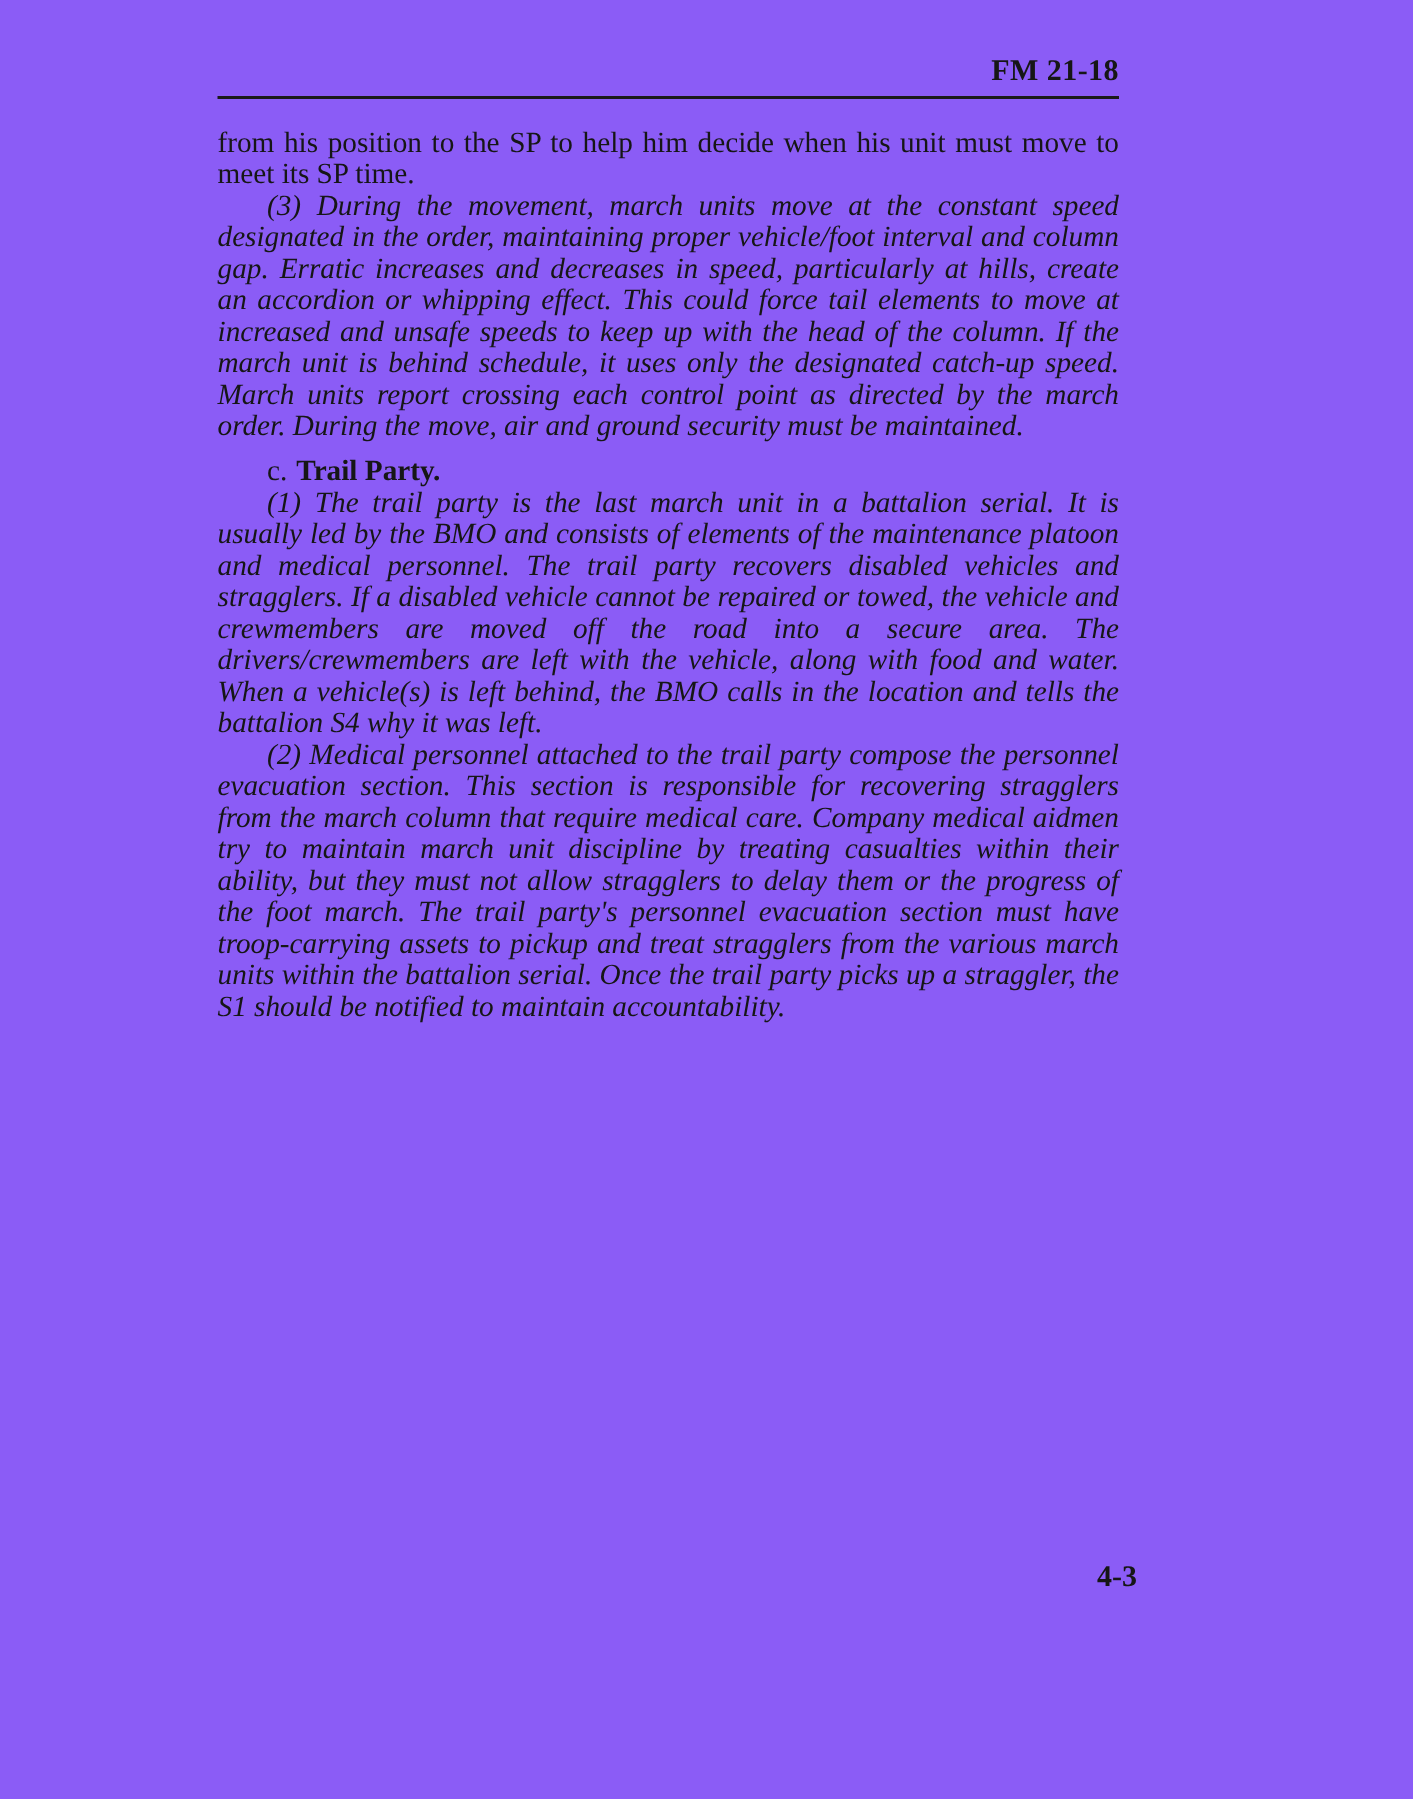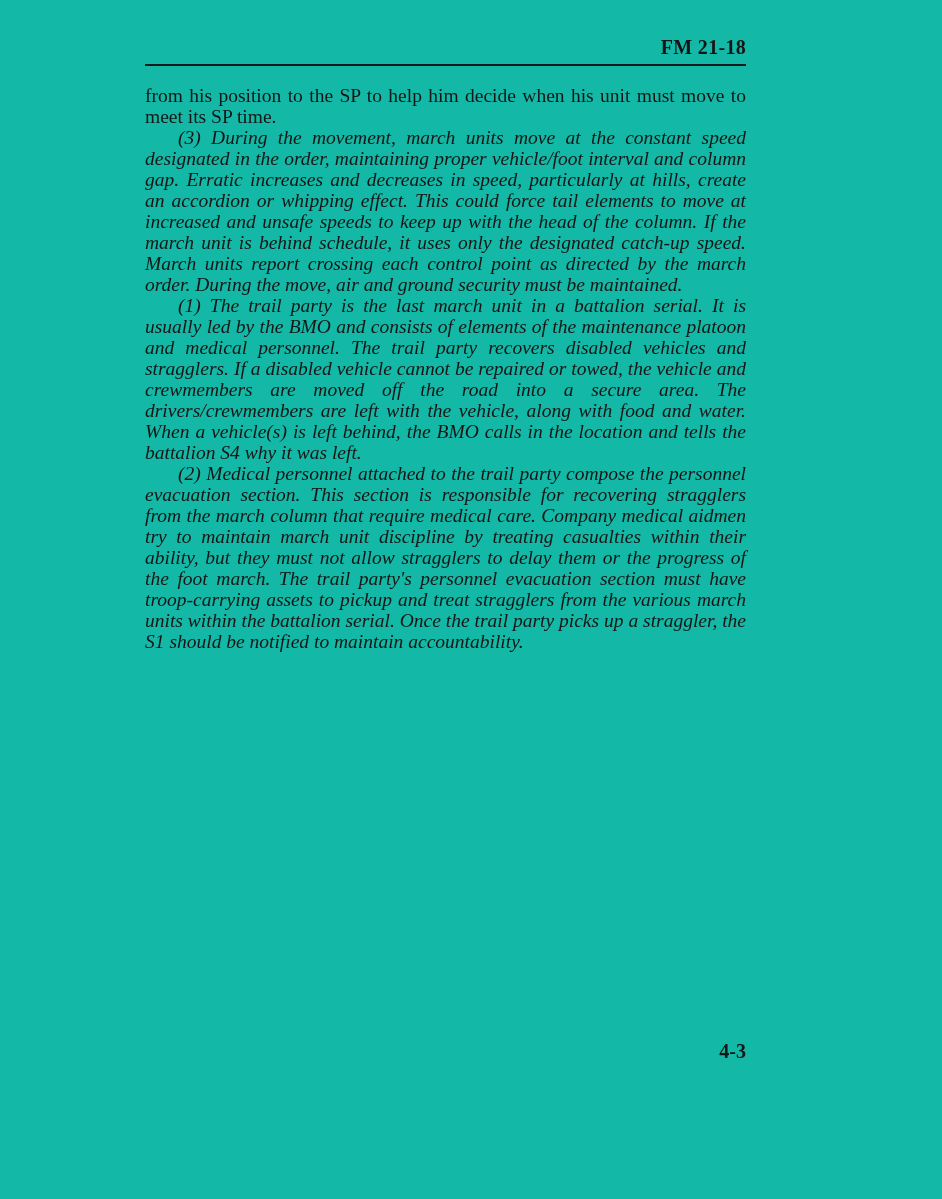--- a/index.html
+++ b/index.html
@@ -5,21 +5,21 @@
   html, body {
     margin: 0;
     padding: 0;
     background: #d9d9d9;
   }
   .page {
     position: relative;
     width: 942px;
     height: 1199px;
     margin: 0 auto;
-    background: #14b8a6;
+    background: #8b5cf6;
     font-family: "Liberation Serif", "DejaVu Serif", serif;
     color: #161616;
     overflow: hidden;
   }
   .header {
     position: absolute;
     left: 145px;
     top: 36px;
     width: 601px;
     text-align: right;
@@ -50,37 +50,40 @@
     text-indent: 33px;
   }
   .heading .heading-prefix {
     margin-right: 6px;
   }
   .heading .heading-title {
     font-weight: bold;
   }
   .page-number {
     position: absolute;
-    right: 196px;
+    right: 184px;
     top: 1040px;
     font-weight: bold;
     font-size: 20px;
   }
 </style>
 </head>
 <body>
 
 <div class="page">
 
   <div class="header">
     <span>FM 21-18</span>
   </div>
 
   <div class="body-text">
     <p class="para">from his position to the SP to help him decide when his unit must move to meet its SP time.</p>
     <p class="para indent">(3) During the movement, march units move at the constant speed designated in the order, maintaining proper vehicle/foot interval and column gap. Erratic increases and decreases in speed, particularly at hills, create an accordion or whipping effect. This could force tail elements to move at increased and unsafe speeds to keep up with the head of the column. If the march unit is behind schedule, it uses only the designated catch-up speed. March units report crossing each control point as directed by the march order. During the move, air and ground security must be maintained.</p>
+    <p class="heading">
+      <span class="heading-prefix">c.</span><span class="heading-title">Trail Party.</span>
+    </p>
     <p class="para indent">(1) The trail party is the last march unit in a battalion serial. It is usually led by the BMO and consists of elements of the maintenance platoon and medical personnel. The trail party recovers disabled vehicles and stragglers. If a disabled vehicle cannot be repaired or towed, the vehicle and crewmembers are moved off the road into a secure area. The drivers/crewmembers are left with the vehicle, along with food and water. When a vehicle(s) is left behind, the BMO calls in the location and tells the battalion S4 why it was left.</p>
     <p class="para indent">(2) Medical personnel attached to the trail party compose the personnel evacuation section. This section is responsible for recovering stragglers from the march column that require medical care. Company medical aidmen try to maintain march unit discipline by treating casualties within their ability, but they must not allow stragglers to delay them or the progress of the foot march. The trail party's personnel evacuation section must have troop-carrying assets to pickup and treat stragglers from the various march units within the battalion serial. Once the trail party picks up a straggler, the S1 should be notified to maintain accountability.</p>
   </div>
 
   <div class="page-number">4-3</div>
 
 </div>
 
 </body></html>

